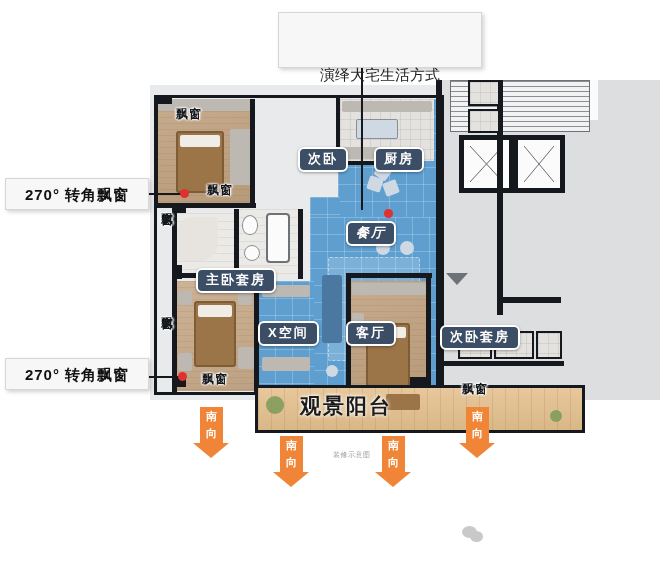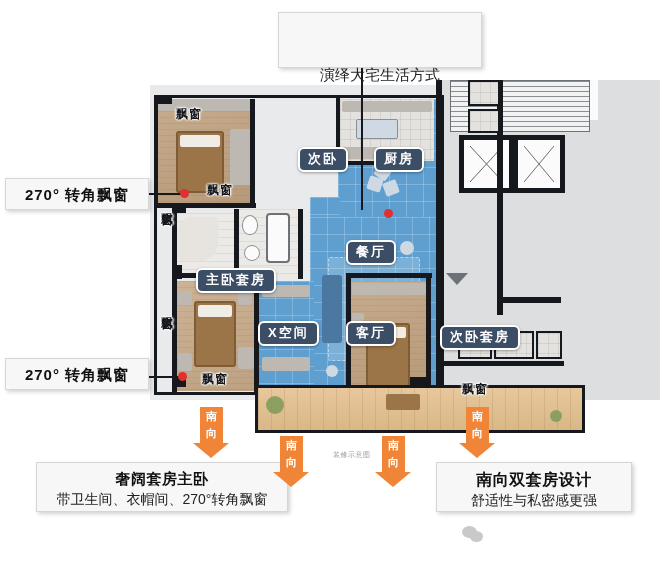--- a/index.html
+++ b/index.html
@@ -361,62 +361,55 @@
     <div class="wall" style="left:260px;top:292px;width:20px;height:10px;"></div>
 
     <div class="balcony">
       <div class="fz plant" style="left:8px;top:8px;width:18px;height:18px;"></div>
       <div class="fz" style="left:128px;top:6px;width:34px;height:16px;background:#9b7447;border-radius:2px;"></div>
       <div class="fz plant" style="left:292px;top:22px;width:12px;height:12px;"></div>
     </div>
 
     <div class="chip" style="left:148px;top:62px;">次卧</div>
     <div class="chip" style="left:224px;top:62px;">厨房</div>
-    <div class="chip" style="left:196px;top:155px;">餐厅</div>
+    <div class="chip" style="left:196px;top:136px;font-style:italic;">餐厅</div>
     <div class="chip" style="left:108px;top:236px;">X空间</div>
     <div class="chip" style="left:46px;top:183px;">主卧套房</div>
     <div class="chip" style="left:196px;top:236px;">客厅</div>
     <div class="chip" style="left:290px;top:240px;">次卧套房</div>
 
     <div class="pw" style="left:26px;top:21px;">飘窗</div>
     <div class="pw" style="left:57px;top:97px;">飘窗</div>
     <div class="pw pw-v" style="left:8px;top:118px;">飘窗</div>
     <div class="pw pw-v" style="left:8px;top:222px;">飘窗</div>
     <div class="pw" style="left:52px;top:286px;">飘窗</div>
     <div class="pw" style="left:312px;top:296px;">飘窗</div>
   </div>
 
+  <div class="balcony-label">观景阳台</div>
 
   <div class="vleader" style="left:361px;top:68px;height:142px;"></div>
   <div class="dot" style="left:384px;top:209px;"></div>
   <div class="callout" id="co-ldk">
     <div class="t2">演绎大宅生活方式</div>
   </div>
 
   <div class="leader" style="left:149px;top:193px;width:36px;"></div>
   <div class="dot" style="left:180px;top:189px;"></div>
   <div class="callout" id="co-bw1">
     <div class="t1">270° 转角飘窗</div>
   </div>
 
   <div class="leader" style="left:149px;top:376px;width:36px;"></div>
   <div class="dot" style="left:178px;top:372px;"></div>
   <div class="callout" id="co-bw2">
     <div class="t1">270° 转角飘窗</div>
   </div>
 
-  <div class="callout" id="co-master">
-    <div class="t1">奢阔套房主卧</div>
-    <div class="t2">带卫生间、衣帽间、270°转角飘窗</div>
-  </div>
-
-  <div class="callout" id="co-south">
-    <div class="t1">南向双套房设计</div>
-    <div class="t2">舒适性与私密感更强</div>
-  </div>
+
 
   <div class="south" style="left:200px;top:407px;">
     <div class="body">
       <span>南</span>
       <span>向</span>
     </div>
     <div class="tip"></div>
   </div>
 
   <div class="south" style="left:280px;top:436px;">

